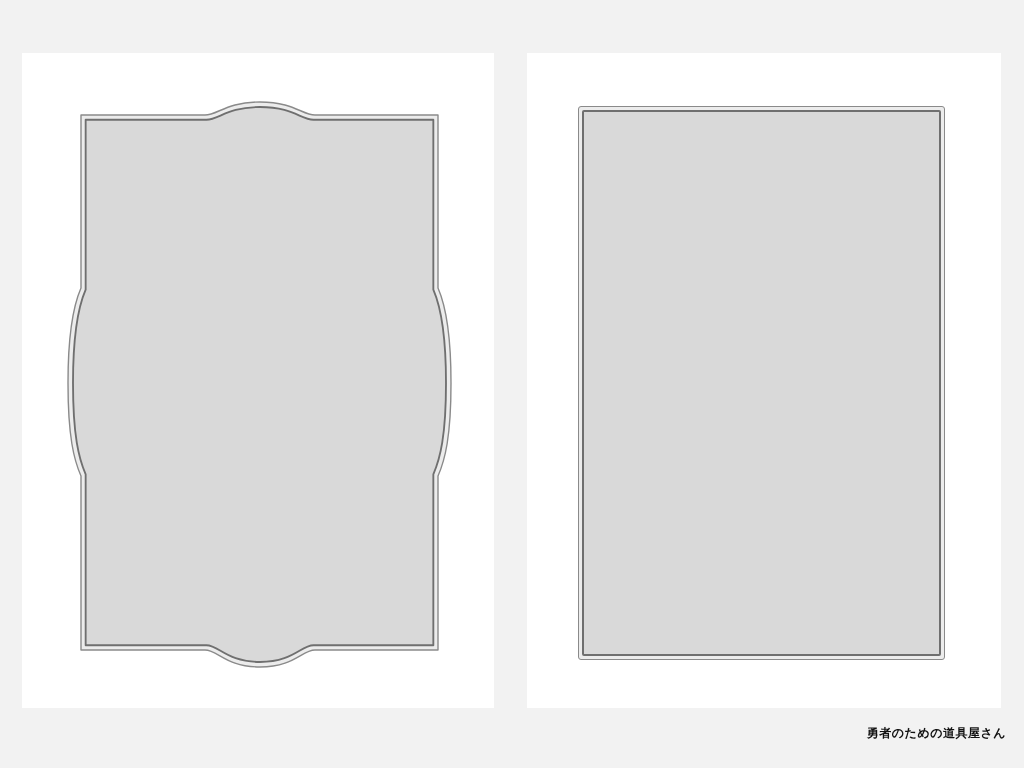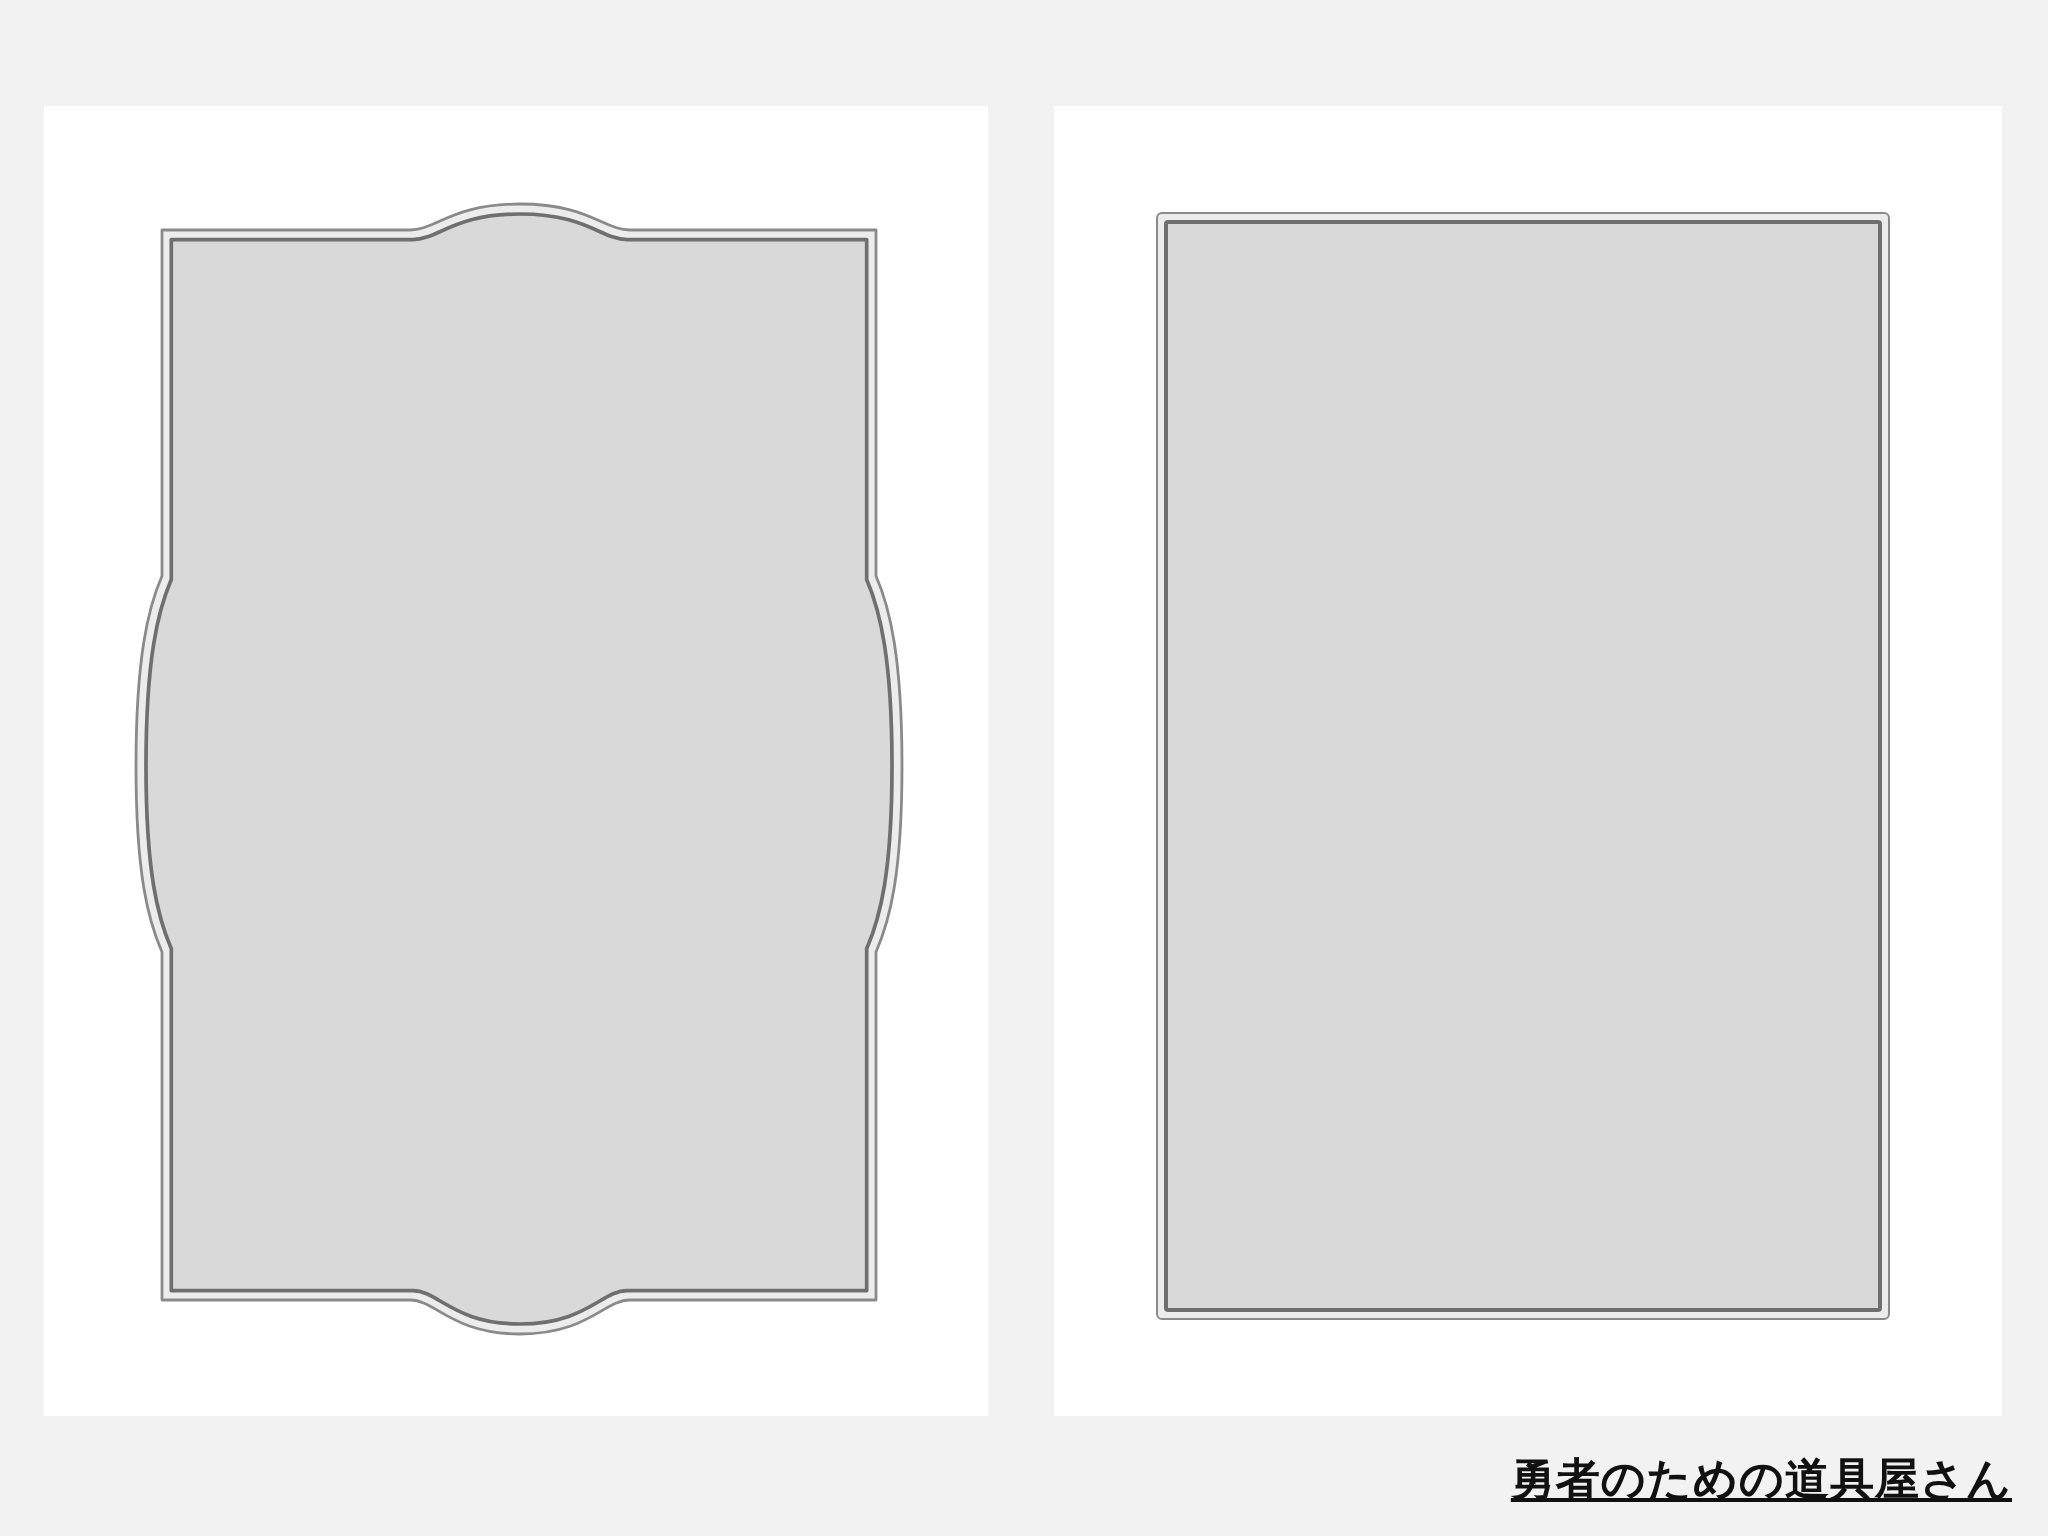--- a/index.html
+++ b/index.html
@@ -51,26 +51,25 @@
     position:absolute;
     inset:3px;
     background:var(--frame-fill);
     border:2px solid var(--frame-line-inner);
     border-radius:2px;
   }
   .caption{
     position:absolute;
     right:18px;
     top:725px;
-    font-size:22px;
+    font-size:12px;
     font-weight:bold;
     letter-spacing:0.5px;
     color:var(--caption-text);
     white-space:nowrap;
-    text-decoration:underline;
   }
 </style>
 </head>
 <body>
 
 <div class="sheet">
 
   <div class="page page-left">
     <svg class="ornate-svg" viewBox="0 0 472 655" xmlns="http://www.w3.org/2000/svg">
       <defs>

